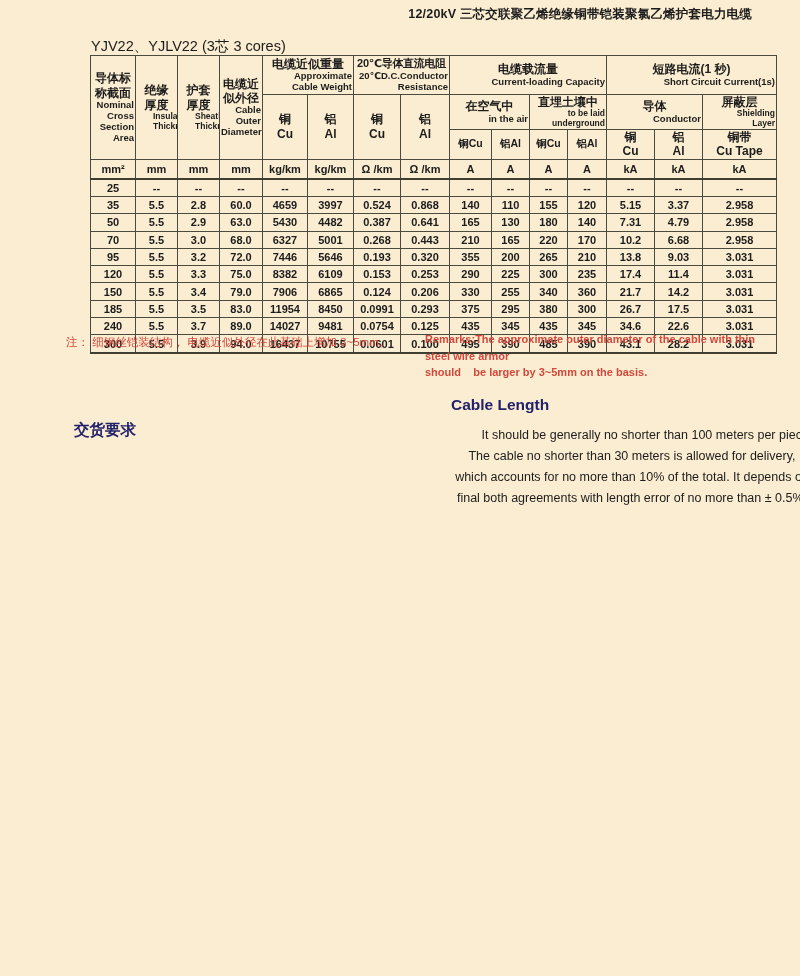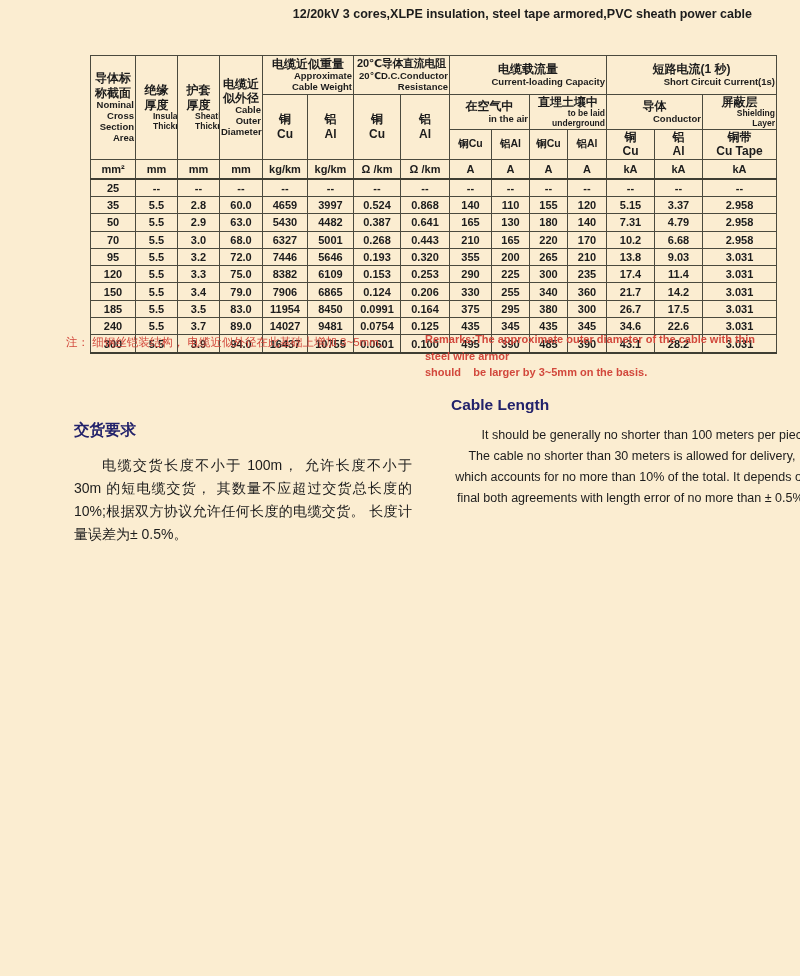--- a/index.html
+++ b/index.html
@@ -51,23 +51,24 @@
   .sec-heading{font-size:15.5px;font-weight:700;color:#22226B;margin:0;}
   .sec-body-zh{margin:13px 0 0 0;font-size:14px;line-height:23px;text-indent:2em;text-align:justify;}
   .sec-body-en{margin:11px 0 0 0;font-size:12.5px;line-height:21px;text-indent:2.4em;text-align:center;}
 </style>
 </head>
 <body>
 
 <div class="page">
 
   <div class="titles">
-    <div class="title-en">12/20kV 3 cores,XLPE insulation, steel tape armored,PVC sheath power cable</div>
+    <div class="title-zh">12/20kV 三芯交联聚乙烯绝缘铜带铠装聚氯乙烯护套电力电缆</div>
   </div>
 
+  <div class="model">YJV22、YJLV22 (3芯  3 cores)</div>
 
   <table class="spec-table">
     <colgroup>
       <col style="width:45px">
         <col style="width:42px">
         <col style="width:42px">
         <col style="width:43px">
       <col style="width:45px">
         <col style="width:46px">
         <col style="width:47px">
@@ -320,21 +321,21 @@
           <td>3.031</td>
         </tr>
         <tr>
           <td>185</td>
           <td>5.5</td>
           <td>3.5</td>
           <td>83.0</td>
           <td>11954</td>
           <td>8450</td>
           <td>0.0991</td>
-          <td>0.164</td>
+          <td>0.293</td>
           <td>375</td>
           <td>295</td>
           <td>380</td>
           <td>300</td>
           <td>26.7</td>
           <td>17.5</td>
           <td>3.031</td>
         </tr>
         <tr>
           <td>240</td>
@@ -372,21 +373,20 @@
         </tr>
       </tbody>
   </table>
 
   <div class="note-zh">注：  细钢丝铠装结构，  电缆近似外径在此基础上增加 3~5mm。</div>
   <div class="remarks">Remarks:The approximate outer diameter of the cable with thin steel wire armor
 should&nbsp;&nbsp;&nbsp;&nbsp;be larger by 3~5mm on the basis.</div>
 
   <div class="sec-left">
     <h3 class="sec-heading">交货要求</h3>
-    <p class="sec-body-zh">电缆交货长度不小于 100m，  允许长度不小于 30m 的短电缆交货，  其数量不应超过交货总长度的 10%;根据双方协议允许任何长度的电缆交货。 长度计量误差为± 0.5%。</p>
   </div>
 
   <div class="sec-right">
     <h3 class="sec-heading">Cable Length</h3>
     <p class="sec-body-en">It should be generally no shorter than 100 meters per piece. The cable no shorter than 30 meters is allowed for delivery, which accounts for no more than 10% of the total.  It depends on final both agreements with length error of no more than ± 0.5%.</p>
   </div>
 
 </div>
 
 </body></html>

